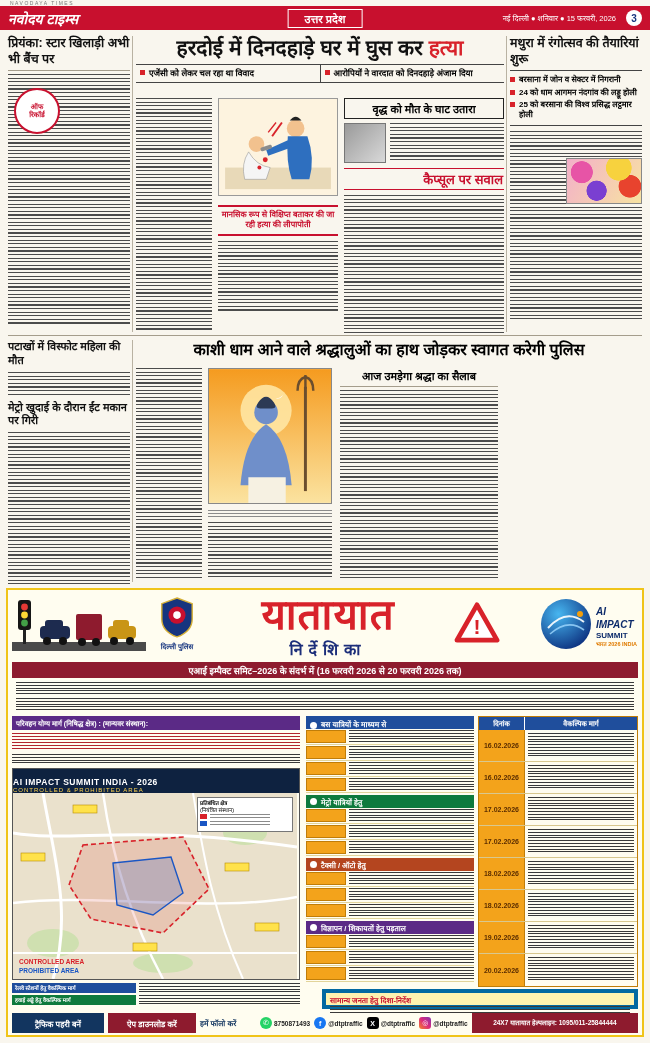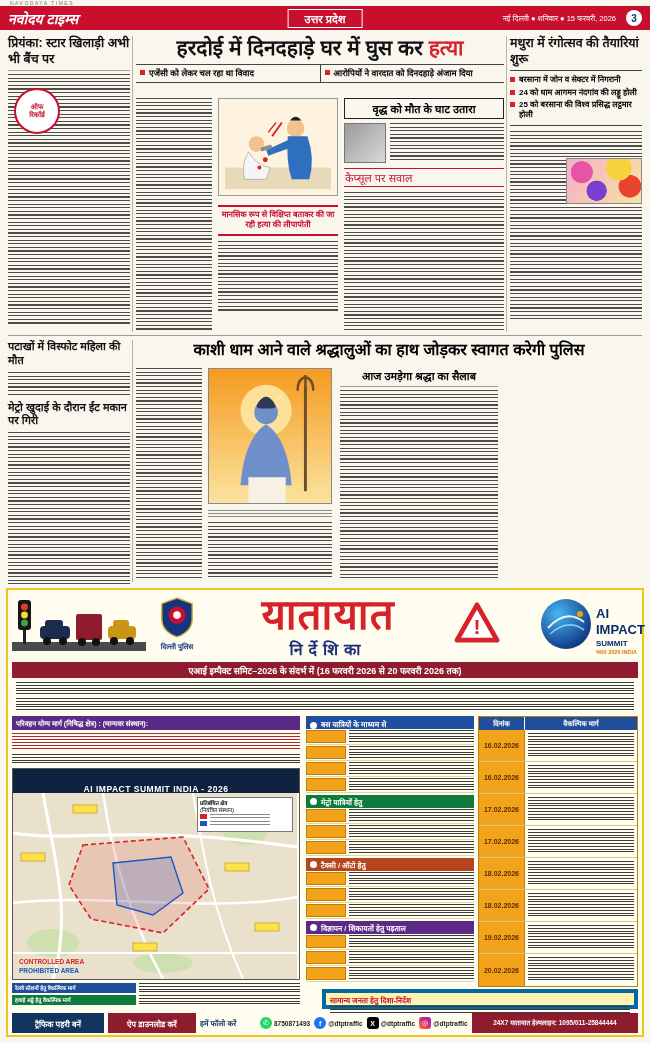--- a/index.html
+++ b/index.html
@@ -34,21 +34,21 @@
   .bullets-row { display:flex; border-top:1px solid #444; border-bottom:1px solid #444; }
   .bullet-item { flex:1; display:flex; gap:4px; padding:3px 4px; font-size:8.5px; font-weight:bold; line-height:1.25; }
   .bullet-item + .bullet-item { border-left:1px solid #444; }
   .sq { width:5px; height:5px; background:#d8222a; margin-top:2px; flex:none; }
 
   .badge { position:absolute; width:46px; height:46px; border:2px solid #c8102e; border-radius:50%; background:#fff;
            display:flex; flex-direction:column; align-items:center; justify-content:center; color:#c8102e; font-weight:bold; font-size:7px; line-height:1.2; }
 
   .subbox { border:1.5px solid #222; font-weight:bold; font-size:11px; text-align:center; padding:2px; }
   .redbox { border-top:2px solid #c8102e; border-bottom:2px solid #c8102e; color:#c8102e; font-weight:bold; font-size:8px; line-height:1.3; text-align:center; padding:3px 2px; }
-  .redrule-head { border-top:1px solid #c8102e; border-bottom:1px solid #c8102e; color:#c8102e; font-weight:normal; font-size:11px; text-align:left; padding:1px; }
+  .redrule-head { border-top:1px solid #c8102e; border-bottom:1px solid #c8102e; color:#c8102e; font-weight:bold; font-size:13px; text-align:right; padding:1px; }
 
   .photo-grey { background:linear-gradient(135deg,#9a9a9a,#d9d9d9); border:1px solid #777; }
   .photo-holi { border:1px solid #888;
     background:
       radial-gradient(circle at 20% 30%, #e754a6 0 16%, transparent 17%),
       radial-gradient(circle at 70% 20%, #f7d23e 0 20%, transparent 21%),
       radial-gradient(circle at 40% 72%, #7a3fd1 0 18%, transparent 19%),
       radial-gradient(circle at 85% 62%, #e8432e 0 16%, transparent 17%),
       linear-gradient(120deg,#f3b0c9,#f7e3a1); }
   .photo-holi2 { border:1px solid #888;
@@ -63,21 +63,21 @@
   .adv-band { position:absolute; left:4px; right:4px; height:16px; background:#8e1b2e; color:#fff; font-weight:bold; font-size:9px; display:flex; align-items:center; justify-content:center; }
   .sec-band { height:13px; color:#fff; font-weight:bold; font-size:7.5px; display:flex; align-items:center; gap:4px; padding:0 4px; }
   .dot { width:7px; height:7px; border-radius:50%; background:#fff; flex:none; }
   .row16 { display:flex; gap:3px; height:16px; padding:1px 0; border-bottom:1px solid #e2d49a; }
   .cell-o { width:40px; background:#f3a31b; border:1px solid #c07d08; padding:2px; }
   .trow { display:flex; height:32px; border-bottom:1px solid #d8c88f; }
   .tdate { width:46px; background:#f3a31b; color:#5a2d00; font-size:7px; font-weight:bold; display:flex; align-items:center; justify-content:center; border-right:1px solid #c07d08; }
   .tbody { flex:1; padding:3px; }
   .title-red { color:#d8222a; font-weight:bold; font-size:42px; line-height:1; text-align:center; letter-spacing:1px; }
   .title-sub { color:#1c2e7a; font-weight:bold; font-size:16px; letter-spacing:6px; text-align:center; margin-top:2px; }
-  .map-head { height:24px; background:#0e2240; color:#fff; text-align:center; padding-top:15px; }
+  .map-head { height:24px; background:#0e2240; color:#fff; text-align:left; padding-top:8px; }
   .map-head .t1 { font-size:8.5px; font-weight:bold; letter-spacing:.5px; }
   .map-head .t2 { font-size:6px; color:#ffd34d; letter-spacing:1px; }
   .legend { position:absolute; right:4px; top:4px; width:96px; background:#fff; border:1px solid #777; padding:2px; font-size:5.5px; line-height:1.3; }
   .chip { display:inline-block; width:7px; height:5px; margin-right:3px; }
   .maplabel { font-size:6.5px; font-weight:bold; line-height:1.4; }
   .footer-box { color:#fff; font-weight:bold; display:flex; align-items:center; justify-content:center; text-align:center; padding:1px 3px; }
   .soc { display:flex; align-items:center; gap:2px; font-size:6.5px; color:#222; font-weight:bold; }
   .ic { width:12px; height:12px; border-radius:50%; color:#fff; font-size:7px; display:flex; align-items:center; justify-content:center; flex:none; }
   .guide { background:#fff3b0; border:4px solid #0369a1; padding:2px 4px;margin-left:16px; }
 </style>
@@ -264,21 +264,21 @@
             <stop offset="0%" stop-color="#47b6f0"></stop>
             <stop offset="100%" stop-color="#0a2b7a"></stop>
           </radialGradient>
         </defs>
       <circle cx="26" cy="26" r="25" fill="url(#g1)"></circle>
       <path d="M8 30 Q26 10 44 24" stroke="#fff" stroke-width="2" fill="none" opacity=".9"></path>
       <path d="M10 36 Q28 20 44 32" stroke="#9fd8ff" stroke-width="1.6" fill="none" opacity=".8"></path>
       <circle cx="40" cy="16" r="3" fill="#f59e0b"></circle>
     </svg>
     <div class="abs" style="left:588px; top:16px; width:46px; line-height:1.25;">
-      <div style="font-size:13px; font-weight:bold; color:#0d2b6b;">AI IMPACT</div>
+      <div style="font-size:10px; font-weight:bold; color:#0d2b6b;font-style:italic;">AI IMPACT</div>
       <div style="font-size:8px; font-weight:bold; color:#0d2b6b;">SUMMIT</div>
       <div style="font-size:5.5px; font-weight:bold; color:#e07b00;">भारत 2026 INDIA</div>
     </div>
 
     <div class="adv-band" style="top:72px;">एआई इम्पैक्ट समिट–2026 के संदर्भ में (16 फरवरी 2026 से 20 फरवरी 2026 तक)</div>
 
     <div class="abs tx2" style="left:8px; right:8px; top:92px; height:13px;"></div>
     <div class="abs tx2" style="left:8px; right:8px; top:108px; height:13px;"></div>
 
     <div class="abs" style="left:4px; top:126px; width:288px;">

